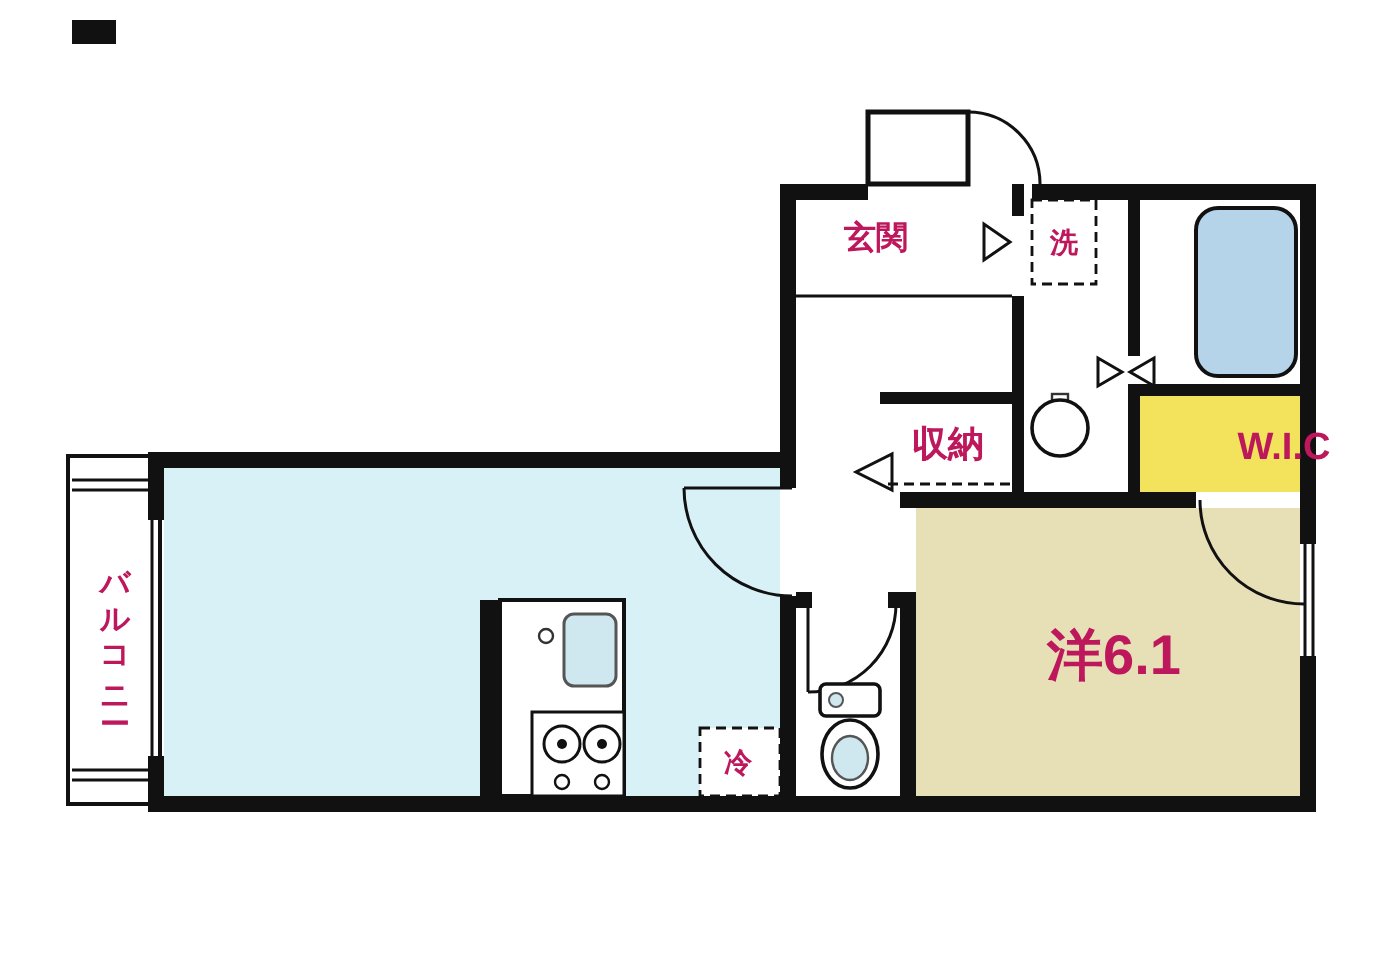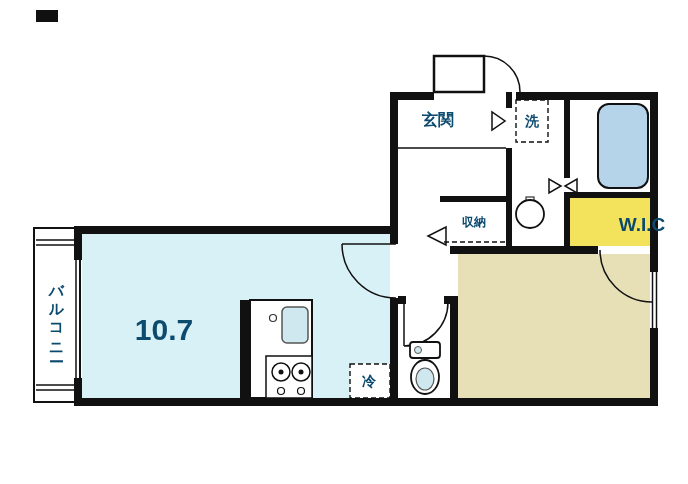--- a/index.html
+++ b/index.html
@@ -10,21 +10,21 @@
     height: 484px;
     background: #ffffff;
     font-family: "Liberation Sans", "DejaVu Sans", sans-serif;
     overflow: hidden;
   }
   .canvas svg { position: absolute; left: 0; top: 0; }
   .label {
     position: absolute;
     transform: translate(-50%, -50%);
     white-space: nowrap;
-    color: #0c4a6e;
+    color: #be185d;
     line-height: 1;
   }
   .label.vertical {
     writing-mode: vertical-rl;
     text-orientation: upright;
     letter-spacing: 3px;
     white-space: normal;
   }
 </style>
 </head>
@@ -129,26 +129,26 @@
     <g fill="#ffffff" stroke="#111" stroke-width="1.4" stroke-dasharray="5 3">
       <rect x="350" y="364" width="40" height="34"></rect>
       <rect x="516" y="100" width="32" height="42"></rect>
       <line x1="444" y1="242" x2="506" y2="242"></line>
     </g>
   </svg>
 
   <div class="label vertical" style="left:57px; top:315px; font-size:15px; font-weight:600;">バルコニー</div>
 
 
-  <div class="label" style="left:164px; top:330px; font-size:30px; font-weight:bold;">10.7</div>
 
+  <div class="label" style="left:557px; top:328px; font-size:28px; font-weight:bold;">洋6.1</div>
 
   <div class="label" style="left:642px; top:224px; font-size:19px; font-weight:bold;">W.I.C</div>
 
   <div class="label" style="left:438px; top:120px; font-size:16px; font-weight:600;">玄関</div>
 
   <div class="label" style="left:532px; top:121px; font-size:14px; font-weight:600;">洗</div>
 
-  <div class="label" style="left:474px; top:222px; font-size:12px; font-weight:600;">収納</div>
+  <div class="label" style="left:474px; top:222px; font-size:18px; font-weight:600;">収納</div>
 
   <div class="label" style="left:369px; top:381px; font-size:14px; font-weight:600;">冷</div>
 
 </div>
 
 </body></html>

